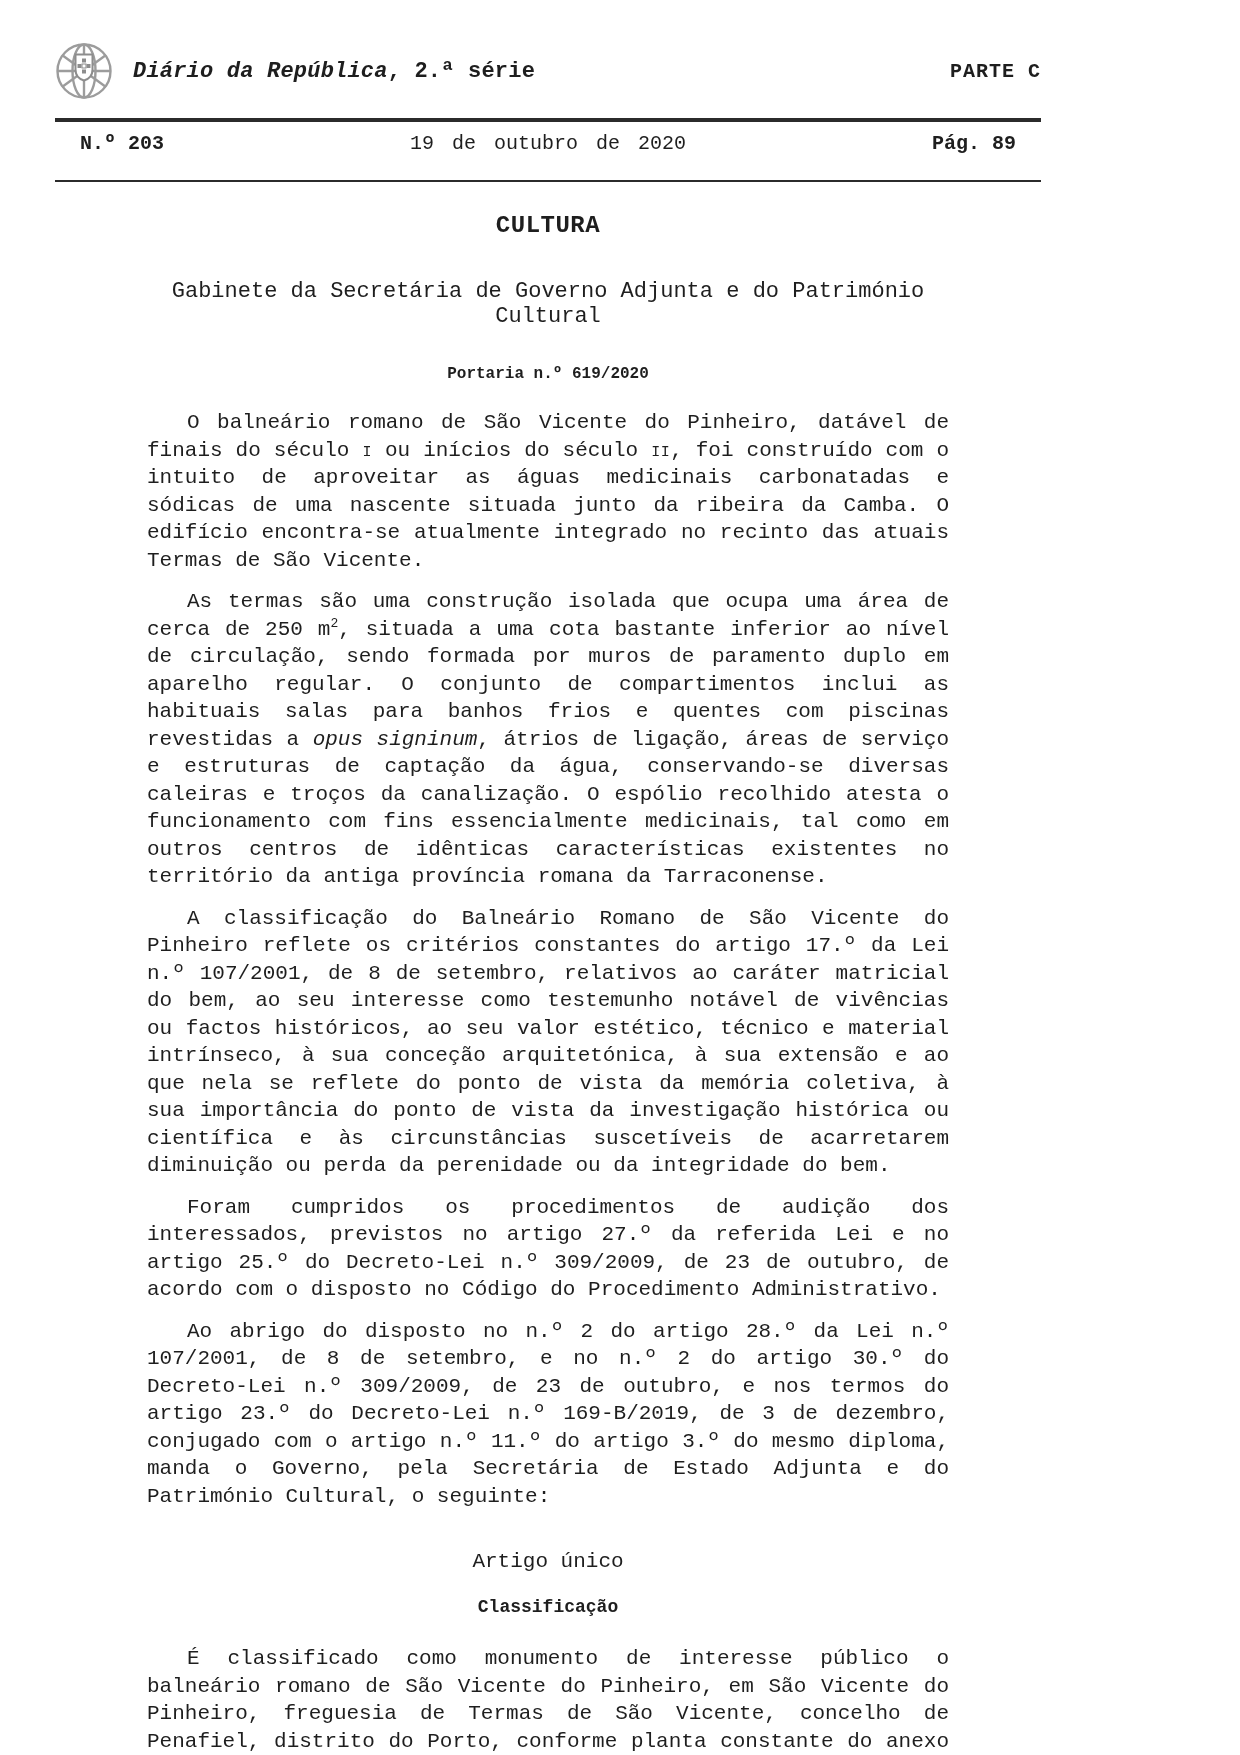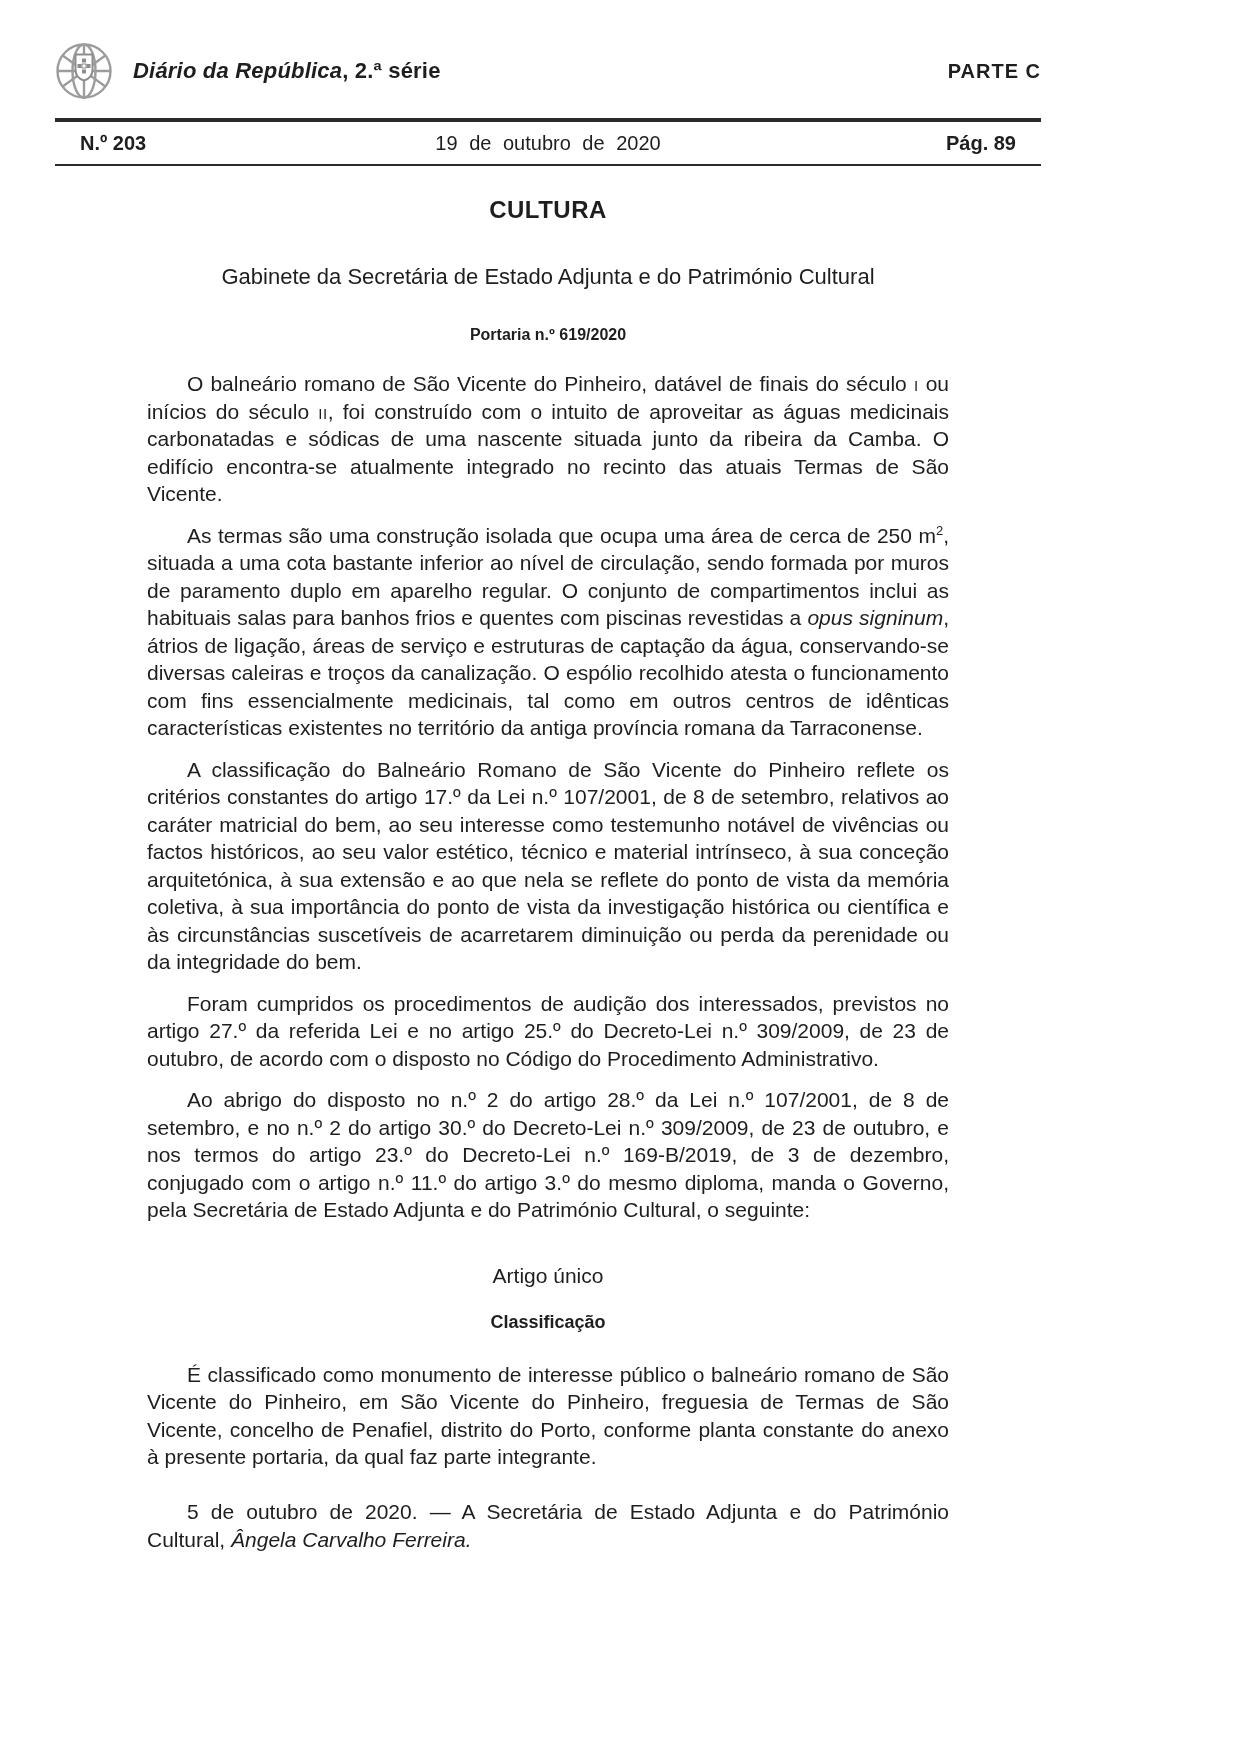--- a/index.html
+++ b/index.html
@@ -2,36 +2,36 @@
 <html lang="pt"><head>
 <meta charset="utf-8">
 <style>
   html, body { margin: 0; padding: 0; background: #ffffff; }
   body {
     width: 1240px; height: 1755px;
     font-family: "Liberation Sans", sans-serif;
     color: #1e1e1e;
     -webkit-font-smoothing: antialiased;
   }
-  .page { width: 1096px; height: 1755px; position: relative; box-sizing: border-box; }
+  .page { width: 1096px; height: 1755px; position: relative; box-sizing: border-box; font-family: Liberation Mono, monospace; }
 
   
   .header { padding: 40px 55px 0 55px; }
   .header-top { display: flex; align-items: center; justify-content: space-between; height: 62px; }
   .brand { display: flex; align-items: center; gap: 20px; }
   .logo { width: 58px; height: 60px; display: block; }
   .pub-title { font-size: 22px; font-weight: bold; letter-spacing: 0.2px; }
   .pub-italic { font-style: italic; }
   .part-label { font-size: 20px; font-weight: bold; letter-spacing: 1px; }
 
   .rule-thick { height: 4px; background: #2b2b2b; margin-top: 16px; }
   .rule-thin  { height: 2px; background: #2b2b2b; }
   .meta-row {
     display: flex; align-items: center;
-    padding: 8px 25px 8px 25px; height: 26px;
+    padding: 8px 25px 24px 25px; height: 26px;
   }
   .issue-number { font-size: 20px; font-weight: bold; width: 220px; }
   .issue-date   { font-size: 20px; flex: 1; text-align: center; word-spacing: 6px; }
   .page-number  { font-size: 20px; font-weight: bold; width: 220px; text-align: right; }
 
   
   .content { padding: 0 133px; }
   .section-title {
     margin: 30px 0 0 0; text-align: center;
     font-size: 24px; font-weight: bold; letter-spacing: 0.5px;
@@ -114,21 +114,21 @@
       <span class="page-number">Pág. 89</span>
     </div>
 
     <div class="rule-thin"></div>
   </header>
 
   <main class="content">
 
     <h1 class="section-title">CULTURA</h1>
 
-    <h2 class="office-title">Gabinete da Secretária de Estado Adjunta e do Património Cultural</h2>
+    <h2 class="office-title">Gabinete da Secretária de Governo Adjunta e do Património Cultural</h2>
 
     <h3 class="ordinance-title">Portaria n.º 619/2020</h3>
 
 
     <p class="body-p first-body-p"><span>O balneário romano de São Vicente do Pinheiro, datável de finais do século </span><span class="seg-sc">i</span><span> ou inícios do século </span><span class="seg-sc">ii</span><span>, foi construído com o intuito de aproveitar as águas medicinais carbonatadas e sódicas de uma nascente situada junto da ribeira da Camba. O edifício encontra-se atualmente integrado no recinto das atuais Termas de São Vicente.</span></p>
 
     <p class="body-p"><span>As termas são uma construção isolada que ocupa uma área de cerca de 250 m</span><span class="seg-sup">2</span><span>, situada a uma cota bastante inferior ao nível de circulação, sendo formada por muros de paramento duplo em aparelho regular. O conjunto de compartimentos inclui as habituais salas para banhos frios e quentes com piscinas revestidas a </span><span class="seg-i">opus signinum</span><span>, átrios de ligação, áreas de serviço e estruturas de captação da água, conservando-se diversas caleiras e troços da canalização. O espólio recolhido atesta o funcionamento com fins essencialmente medicinais, tal como em outros centros de idênticas características existentes no território da antiga província romana da Tarraconense.</span></p>
 
     <p class="body-p"><span>A classificação do Balneário Romano de São Vicente do Pinheiro reflete os critérios constantes do artigo 17.º da Lei n.º 107/2001, de 8 de setembro, relativos ao caráter matricial do bem, ao seu interesse como testemunho notável de vivências ou factos históricos, ao seu valor estético, técnico e material intrínseco, à sua conceção arquitetónica, à sua extensão e ao que nela se reflete do ponto de vista da memória coletiva, à sua importância do ponto de vista da investigação histórica ou científica e às circunstâncias suscetíveis de acarretarem diminuição ou perda da perenidade ou da integridade do bem.</span></p>
 

